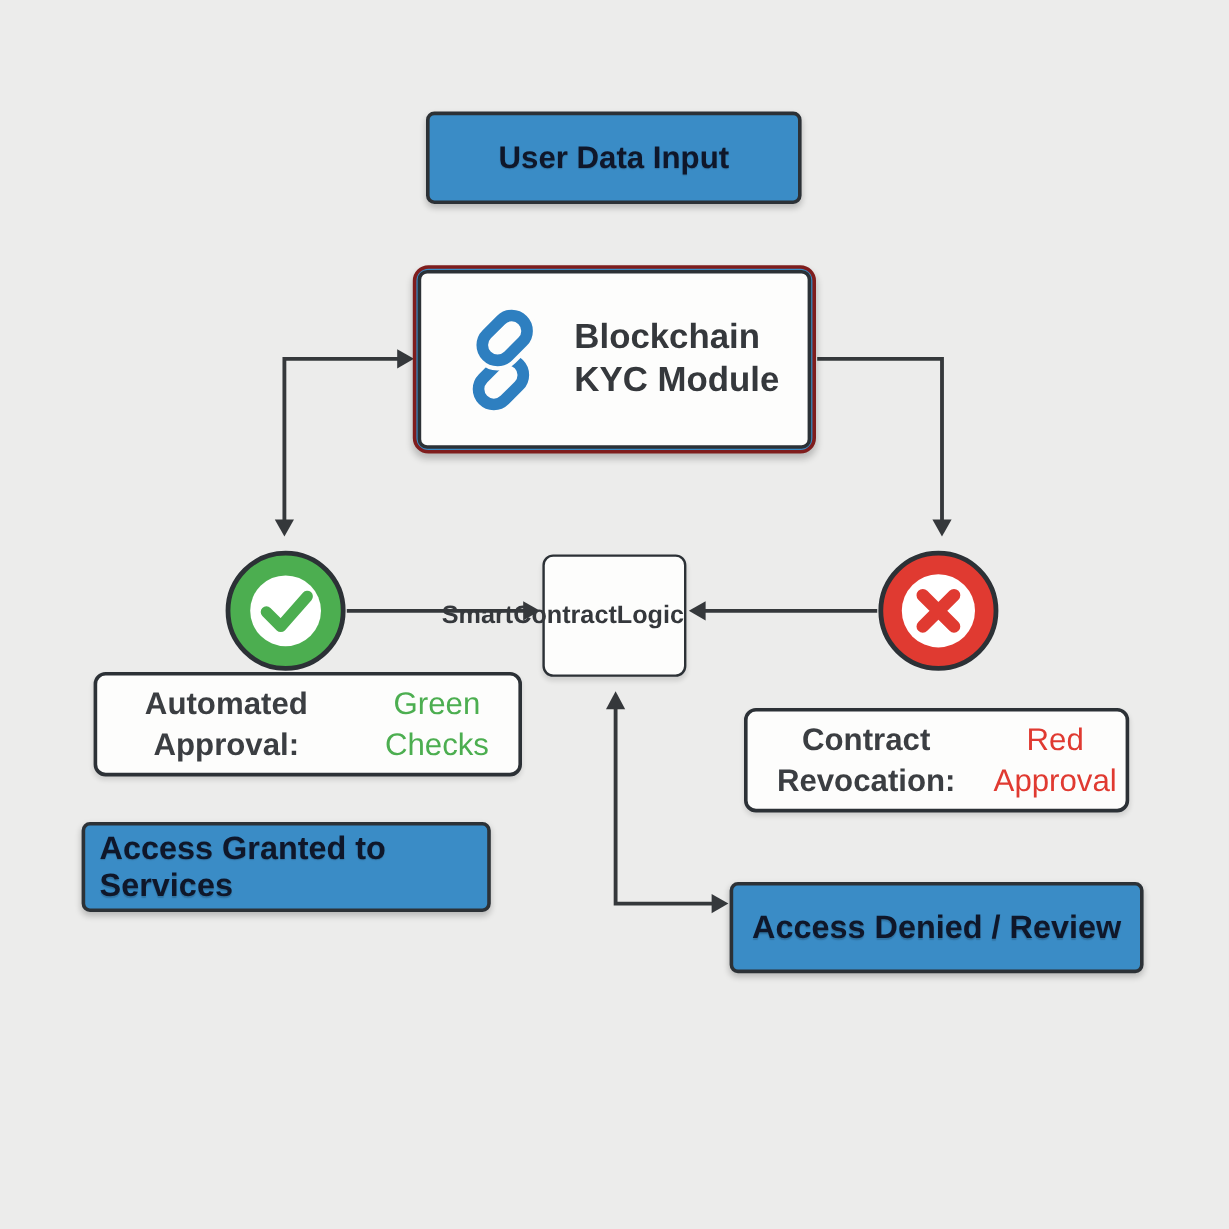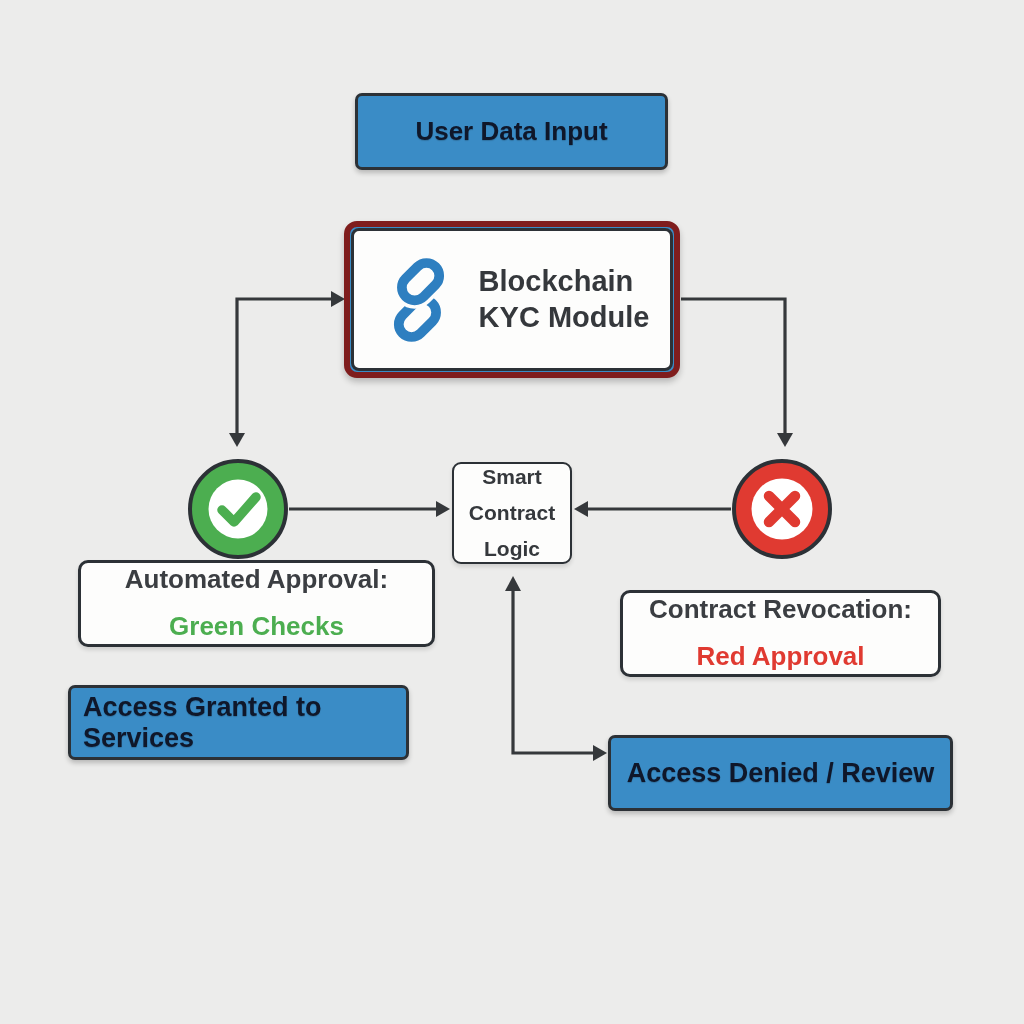--- a/index.html
+++ b/index.html
@@ -32,21 +32,21 @@
     font-weight: bold;
     text-shadow: 0 1px 1px rgba(0,0,0,0.18);
   }
   #user-data-input { left: 355px; top: 93px; width: 313px; height: 77px; font-size: 26px; }
   #access-granted  { left: 68px;  top: 685px; width: 341px; height: 75px; font-size: 27px; padding-left: 12px; }
   #access-denied   { left: 608px; top: 715px; width: 345px; height: 76px; font-size: 27px; margin-top: 20px; }
 
   #kyc-module {
     left: 344px; top: 221px; width: 336px; height: 157px;
     background: #3a8cc6;
-    border: 6px solid #7f1d1d;
+    border: 3px solid #7f1d1d;
     border-radius: 13px;
     box-shadow: 0 4px 6px rgba(0,0,0,0.22);
     padding: 1px;
   }
   #kyc-inner {
     width: 100%; height: 100%;
     background: #fdfdfc;
     border: 3px solid #2c3136;
     border-radius: 8px;
     display: flex;
@@ -55,32 +55,32 @@
     gap: 16px;
   }
   #kyc-label { color: #35383c; font-weight: bold; font-size: 29px; line-height: 1.22; text-align: left; }
 
   .white-box {
     background: #fdfdfc;
     border: 3px solid #2c3136;
     border-radius: 10px;
     box-shadow: 0 3px 4px rgba(0,0,0,0.12);
     display: flex;
-    flex-direction: column;
+    flex-direction: row;
     align-items: center;
-    justify-content: space-between;
+    justify-content: flex-end;
     text-align: center;
   }
   #smart-contract { left: 452px; top: 462px; width: 120px; height: 102px; border-radius: 9px; border-width: 2.5px; }
   #smart-contract .line { color: #35383c; font-weight: bold; font-size: 21px; line-height: 1.23; }
 
   #automated-approval   { left: 78px;  top: 560px; width: 357px; height: 87px; }
   #automated-revocation { left: 620px; top: 590px; width: 321px; height: 87px; }
   .info-title { color: #3b3e42; font-weight: bold; font-size: 26px; line-height: 1.3; }
-  .info-sub   { font-weight: bold; font-size: 26px; line-height: 1.3; }
+  .info-sub   { font-weight: normal; font-size: 26px; line-height: 1.3; }
   .sub-green  { color: #4cae50; }
   .sub-red    { color: #e03a31; }
 
   #check-circle { left: 186px; top: 457px; }
   #x-circle     { left: 730px; top: 457px; }
 </style>
 </head>
 <body>
 
 <div id="canvas">

